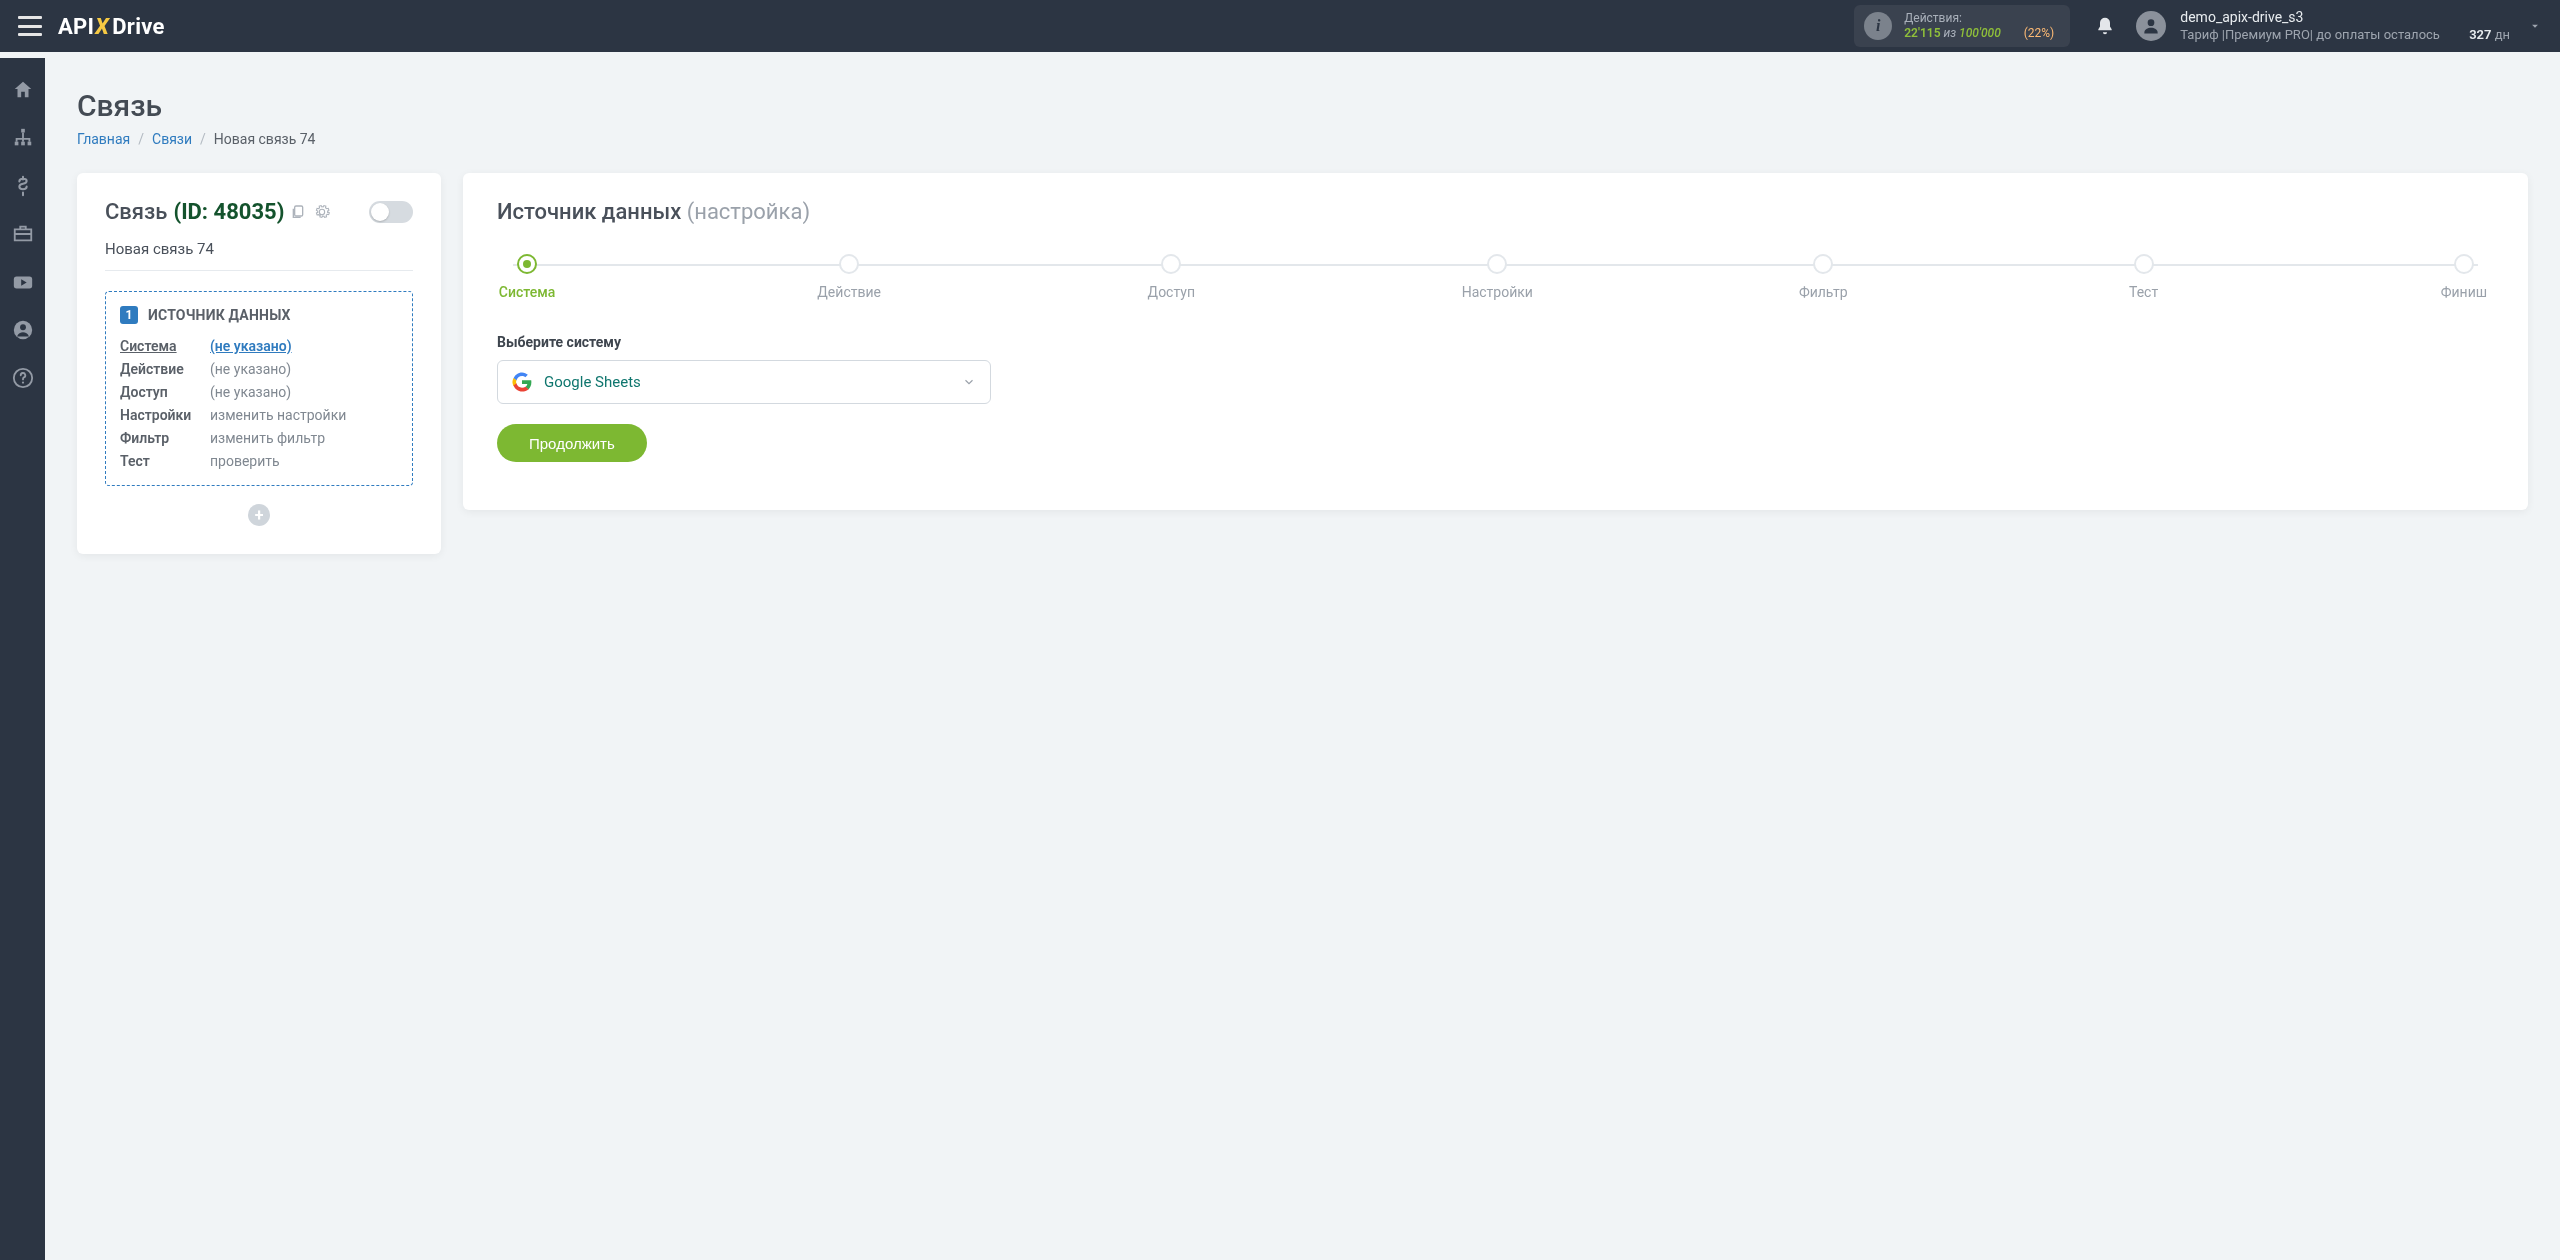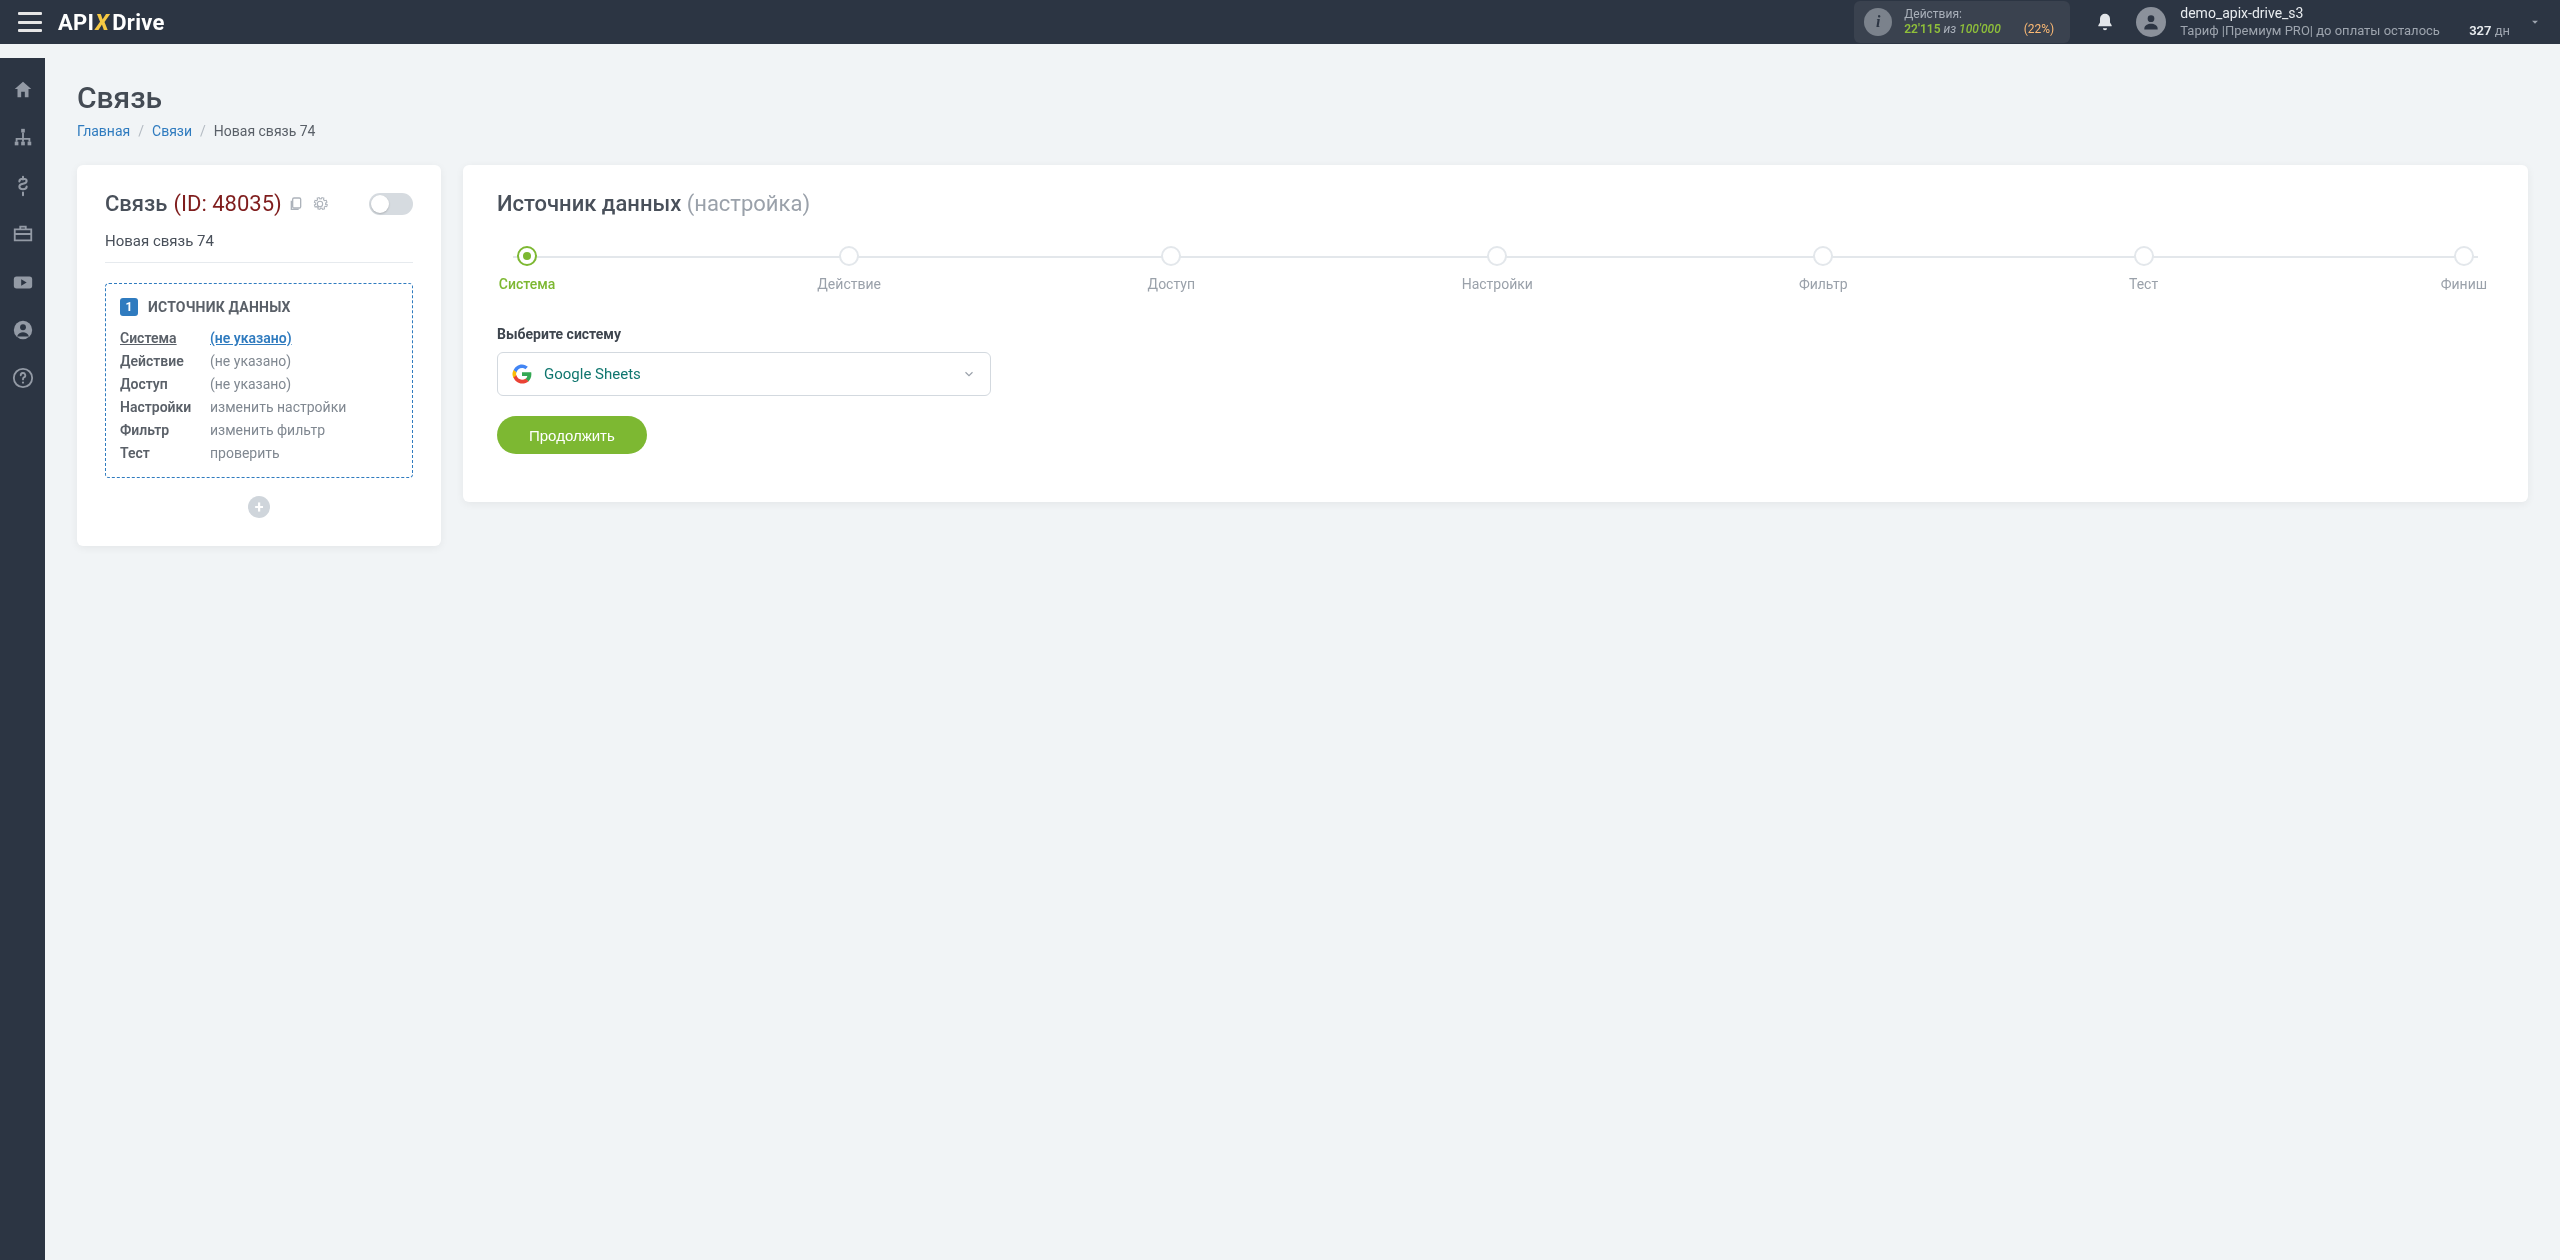--- a/index.html
+++ b/index.html
@@ -1,19 +1,19 @@
 <!DOCTYPE html>
 <html><head>
 <meta charset="utf-8">
 <style>
 * { margin: 0; padding: 0; box-sizing: border-box; }
 body { font-family: -apple-system, BlinkMacSystemFont, "Segoe UI", Roboto, Arial, sans-serif; background: #f1f4f6; color: #333; }
 
 
-.header { background: #2c3543; height: 44px; display: flex; align-items: center; padding: 0 18px; color: #fff; }
+.header { background: #2c3543; height: 52px; display: flex; align-items: center; padding: 0 18px; color: #fff; }
 .menu-toggle { width: 24px; height: 20px; display: flex; flex-direction: column; justify-content: space-between; cursor: pointer; margin-right: 16px; }
 .menu-toggle span { display: block; height: 3px; background: #e6e6e6; border-radius: 1px; }
 .logo { display: flex; align-items: center; font-weight: 700; font-size: 22px; letter-spacing: .3px; }
 .logo .api { color: #fff; }
 .logo .x { color: #f6c943; font-style: italic; font-weight: 800; margin: 0 1px; }
 .logo .drive { color: #fff; margin-left: 2px; }
 .header-spacer { flex: 1; }
 .stats-box { background: #3a424f; border-radius: 6px; padding: 6px 16px 6px 10px; display: flex; align-items: center; gap: 12px; margin-right: 22px; }
 .stats-info-icon { width: 28px; height: 28px; border-radius: 50%; background: #7b828c; display: flex; align-items: center; justify-content: center; color: #2c3543; font-weight: 800; font-style: italic; font-family: Georgia, serif; font-size: 16px; }
 .stats-text { font-size: 12px; line-height: 1.25; }
@@ -42,21 +42,21 @@
 .breadcrumb .sep { color: #b3bac2; }
 .breadcrumb .current { color: #5a6068; }
 
 .cards { display: flex; gap: 22px; align-items: flex-start; }
 .card { background: #fff; border-radius: 6px; box-shadow: 0 2px 8px rgba(0,0,0,.06); }
 
 
 .card-left { width: 364px; padding: 26px 28px 28px; }
 .card-left-header { display: flex; align-items: center; justify-content: space-between; margin-bottom: 16px; }
 .conn-title { font-size: 22px; font-weight: 500; color: #49505a; display: flex; align-items: center; gap: 6px; }
-.conn-id { color: #7f1d1d; font-weight: 400; }
+.conn-id { color: #14532d; font-weight: 700; }
 .mini-icons { display: flex; gap: 8px; color: #adb3bb; }
 .mini-icons svg { cursor: pointer; }
 .toggle { width: 44px; height: 22px; background: #d6dbe0; border-radius: 11px; position: relative; cursor: pointer; }
 .toggle::after { content: ''; position: absolute; left: 2px; top: 2px; width: 18px; height: 18px; background: #fff; border-radius: 50%; box-shadow: 0 1px 2px rgba(0,0,0,.2); }
 .conn-name { font-size: 15px; color: #49505a; padding-bottom: 12px; border-bottom: 1px solid #e6eaee; margin-bottom: 20px; }
 
 .source-box { border: 1.5px dashed #2f7bbf; border-radius: 4px; padding: 14px 14px 16px; }
 .source-header { display: flex; align-items: center; gap: 10px; margin-bottom: 14px; }
 .badge-num { width: 18px; height: 18px; background: #2f7bbf; color: #fff; font-size: 12px; font-weight: 700; border-radius: 3px; display: flex; align-items: center; justify-content: center; }
 .source-title { font-size: 14px; font-weight: 700; color: #5a6068; letter-spacing: .2px; }

